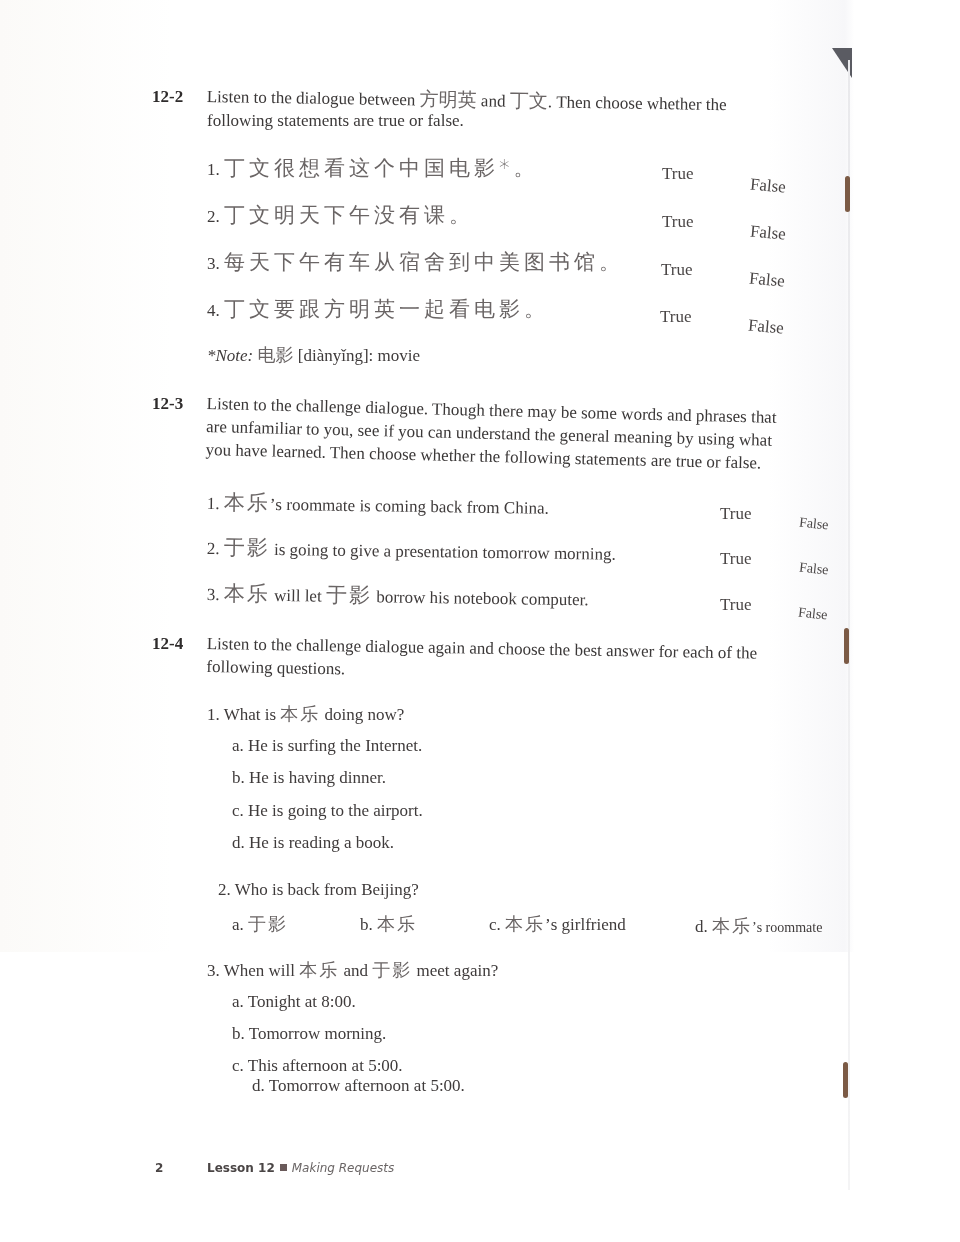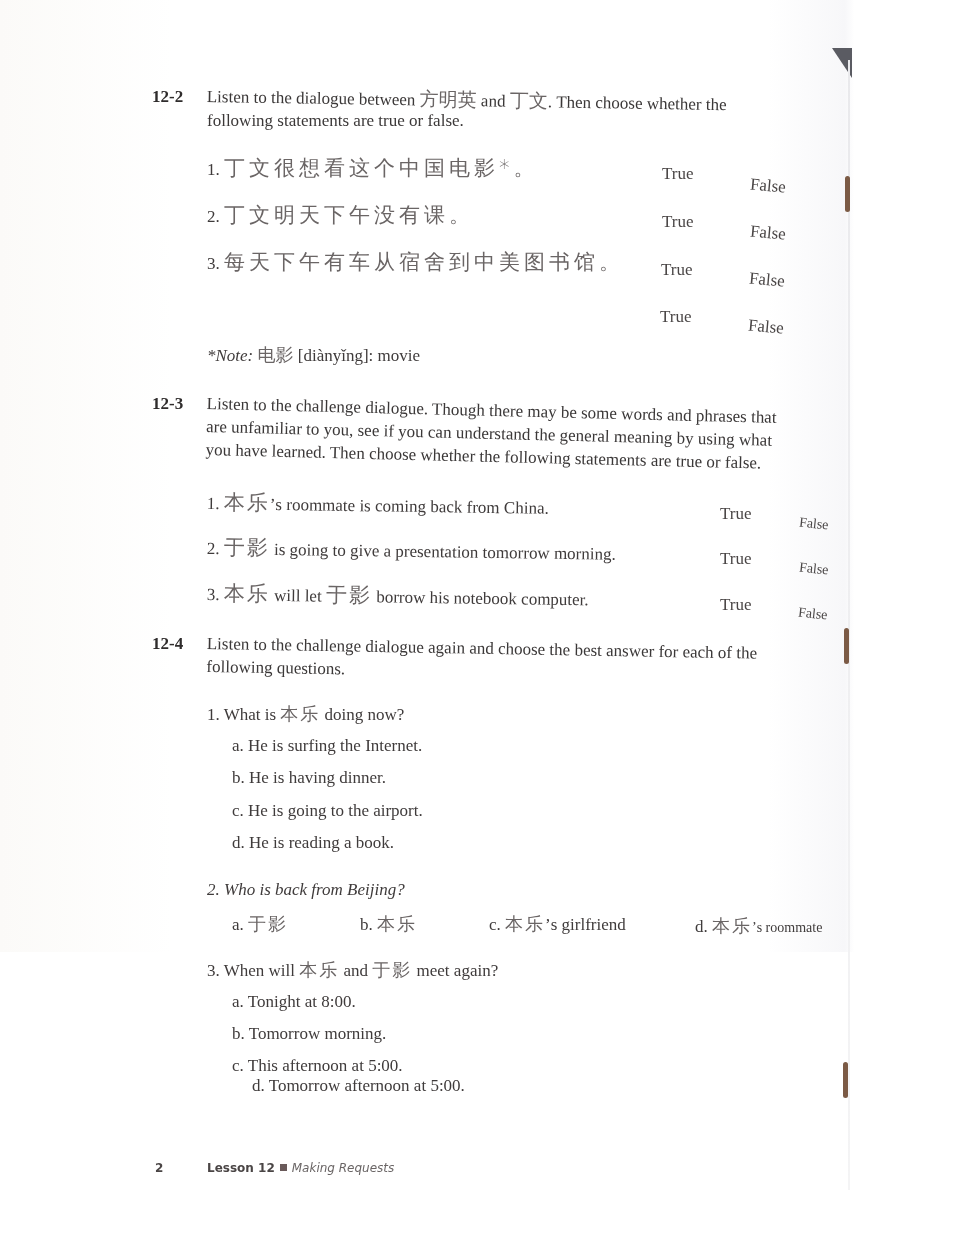--- a/index.html
+++ b/index.html
@@ -79,20 +79,24 @@
   <div class="tf" style="left:662px; top:212px;">True</div>
   <div class="tf" style="left:750px; top:223px; transform:rotate(5deg);">False</div>
 
   <div class="item" style="left:207px; top:248px;text-align:right;">
     <span>3.</span>
     <span class="cjk">每天下午有车从宿舍到中美图书馆。</span>
   </div>
   <div class="tf" style="left:661px; top:260px;">True</div>
   <div class="tf" style="left:749px; top:270px; transform:rotate(5deg);">False</div>
 
+  <div class="item" style="left:207px; top:295px;">
+    <span>4.</span>
+    <span class="cjk">丁文要跟方明英一起看电影。</span>
+  </div>
   <div class="tf" style="left:660px; top:307px;">True</div>
   <div class="tf" style="left:748px; top:317px; transform:rotate(5deg);">False</div>
 
   <div class="note" style="left:207px; top:343px;">
     <i>*Note:</i>
     <span style="font-family:'DejaVu Sans',sans-serif; font-size:18px; color:#6a6565;">电影</span>
     <span>[diànyǐng]: movie</span>
   </div>
 
   <div class="ex-num" style="left:152px; top:394px;">12-3</div>
@@ -143,21 +147,21 @@
   </div>
   <div class="opt" style="left:232px; top:801px;text-align:right;">
     <span>c.</span>
     <span>He is going to the airport.</span>
   </div>
   <div class="opt" style="left:232px; top:833px;">
     <span>d.</span>
     <span>He is reading a book.</span>
   </div>
 
-  <div class="q" style="left:207px; top:880px;font-style:italic;">
+  <div class="q" style="left:218px; top:880px;">
     <span>2.</span>
     <span>Who is back from Beijing?</span>
   </div>
   <div class="opt" style="left:232px; top:912px;">
     <span>a.</span>
     <span class="cjk">于影</span>
   </div>
   <div class="opt" style="left:360px; top:912px;">
     <span>b.</span>
     <span class="cjk">本乐</span>

